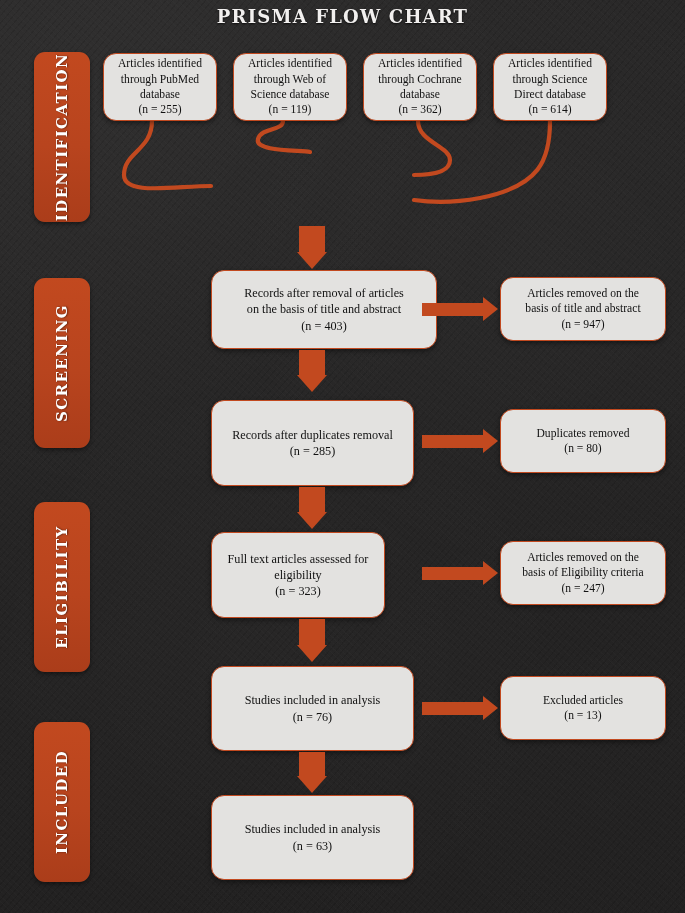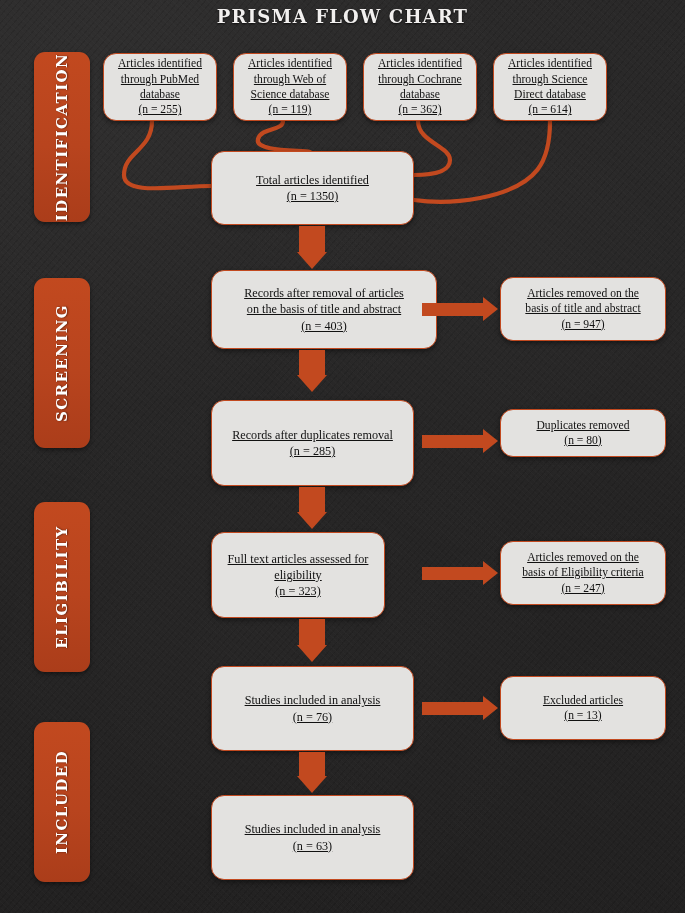--- a/index.html
+++ b/index.html
@@ -69,21 +69,20 @@
     display:flex;
     align-items:center;
     justify-content:center;
     text-align:center;
     color:#111111;
     font-family:"Liberation Serif", serif;
     font-size:12.2px;
     line-height:1.32;
     padding:3px 7px;
     box-shadow:0 2px 5px rgba(0,0,0,0.45);
-    text-decoration:underline;
   }
   .node .ntext{white-space:pre-line;display:block;width:100%;}
   .node.small{font-size:11.6px;}
   .arrow-shaft-v{
     position:absolute;
     background:#c2491f;
   }
   .arrow-head-v{
     position:absolute;
     width:0;height:0;
@@ -152,24 +151,20 @@
 database
 (n = 362)</span>
   </div>
   <div class="node small" style="left:493px;top:53px;width:114px;height:68px;">
     <span class="ntext">Articles identified
 through Science
 Direct database
 (n = 614)</span>
   </div>
 
-  <div class="node" style="left:211px;top:151px;width:203px;height:74px;">
-    <span class="ntext">Total articles identified
-(n = 1350)</span>
-  </div>
 
   <div class="node" style="left:211px;top:270px;width:226px;height:79px;">
     <span class="ntext">Records after removal of articles
 on the basis of title and abstract
 (n = 403)</span>
   </div>
 
   <div class="node" style="left:211px;top:400px;width:203px;height:86px;">
     <span class="ntext">Records after duplicates removal
 (n = 285)</span>
@@ -190,21 +185,21 @@
     <span class="ntext">Studies included in analysis
 (n = 63)</span>
   </div>
 
   <div class="node small" style="left:500px;top:277px;width:166px;height:64px;">
     <span class="ntext">Articles removed on the
 basis of title and abstract
 (n = 947)</span>
   </div>
 
-  <div class="node small" style="left:500px;top:409px;width:166px;height:48px;">
+  <div class="node small" style="left:500px;top:409px;width:166px;height:64px;">
     <span class="ntext">Duplicates removed
 (n = 80)</span>
   </div>
 
   <div class="node small" style="left:500px;top:541px;width:166px;height:64px;">
     <span class="ntext">Articles removed on the
 basis of Eligibility criteria
 (n = 247)</span>
   </div>
 

